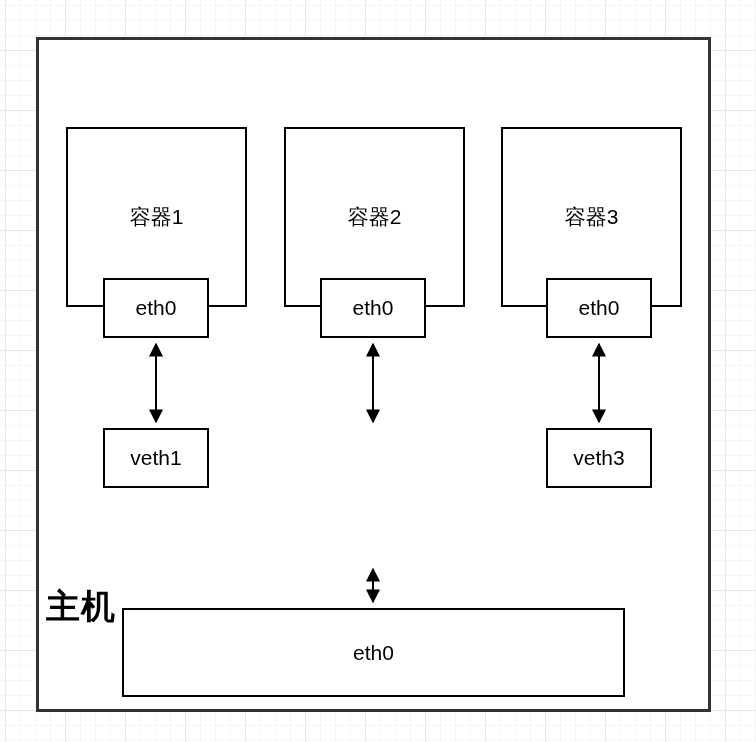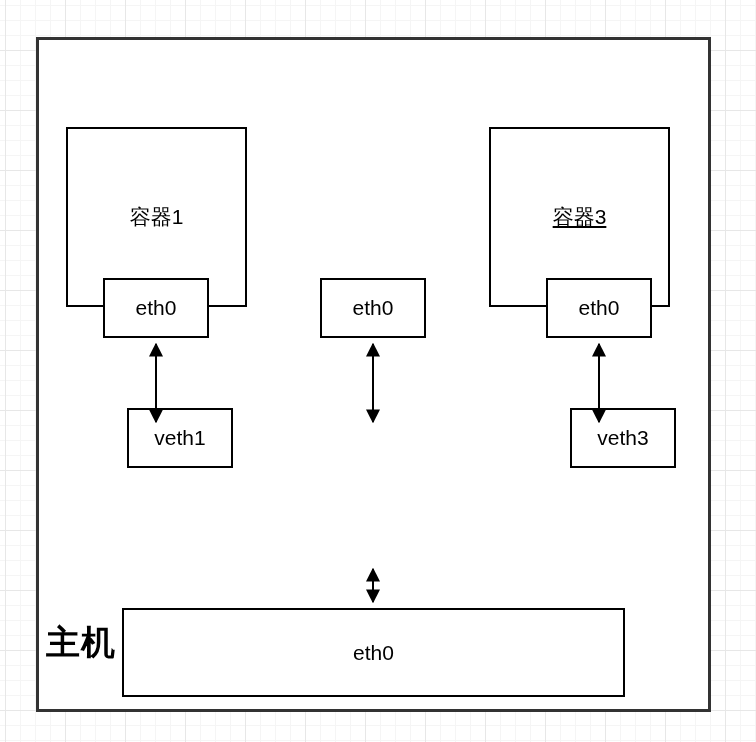--- a/index.html
+++ b/index.html
@@ -33,32 +33,32 @@
     white-space:nowrap;
   }
   .host-box {
     left:36px; top:37px; width:675px; height:675px;
     border:3px solid #333333;
     z-index:1;
   }
   .container-box { top:127px; width:181px; height:180px; z-index:2; }
   .container-1 { left:66px; }
   .container-2 { left:284px; }
-  .container-3 { left:489px;text-decoration:underline; }
+  .container-3 { left:501px; }
   .port-box { width:106px; height:60px; z-index:4; }
   .eth-row { top:278px; }
-  .veth-row { top:408px;margin-left:24px; }
+  .veth-row { top:428px; }
   .col-1 { left:103px; }
   .col-2 { left:320px; }
   .col-3 { left:546px; }
   .docker0-box { left:58px; top:470px; width:630px; height:93px; z-index:3; }
   .host-eth0-box { left:122px; top:608px; width:503px; height:89px; z-index:2; }
   .host-label {
     position:absolute;
-    left:46px; top:620px;
+    left:46px; top:584px;
     font-size:34px;
     font-weight:bold;
     z-index:2;
     letter-spacing:1px;
     font-family:Liberation Mono, monospace;
   }
   .arrow-layer {
     position:absolute;
     left:0; top:0; width:756px; height:742px;
     z-index:5;
@@ -67,20 +67,23 @@
 </style>
 </head>
 <body>
 
 <div class="canvas">
 
   <div class="box host-box"></div>
 
   <div class="box container-box container-1">
     <span>容器1</span>
+  </div>
+  <div class="box container-box container-2">
+    <span>容器2</span>
   </div>
   <div class="box container-box container-3">
     <span>容器3</span>
   </div>
 
 
   <div class="box port-box eth-row col-1">
     <span>eth0</span>
   </div>
   <div class="box port-box eth-row col-2">

